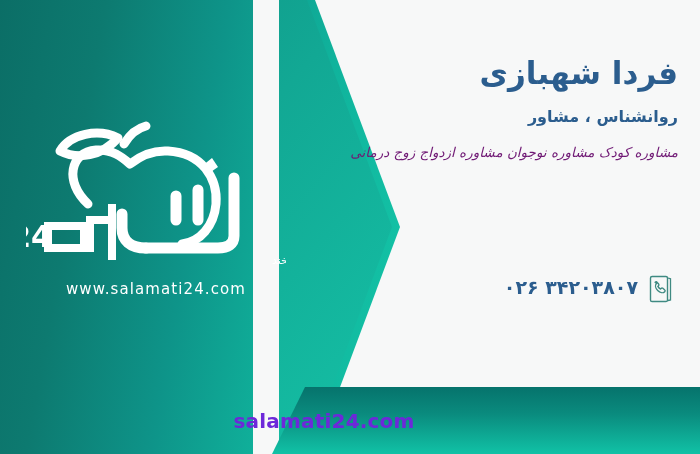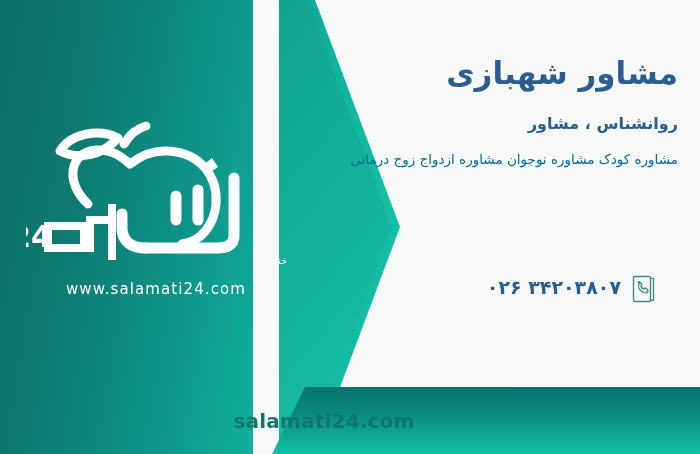--- a/index.html
+++ b/index.html
@@ -68,35 +68,36 @@
   }
   .person-name{
     margin-top:55px;
     color:#2b5d8e;
     font-size:31px;
     font-weight:bold;
     letter-spacing:0;
     line-height:1.18;
   }
   .person-title{
-    margin-top:22px;
+    margin-top:15px;
     color:#2b5d8e;
     font-size:16px;
     font-weight:bold;
   }
   .person-desc{
     margin-top:15px;
-    color:#0369a1;
+    color:#701a75;
     font-size:13.5px;
     line-height:1.75;
     padding-left:8px;
+    font-style:italic;
   }
 
   .contact-rows{
-    position:absolute;right:17px;top:272px;width:430px;
+    position:absolute;right:0;top:272px;width:430px;
   }
   .crow{
     display:flex;flex-direction:row;align-items:flex-start;
     justify-content:flex-start;
     margin-bottom:12px;
   }
   .crow-icon{
     flex:0 0 34px;width:34px;height:38px;
     display:flex;align-items:flex-start;justify-content:center;
     padding-top:2px;
@@ -120,21 +121,21 @@
   
   .bottom-bar{
     position:absolute;left:0;bottom:0;
     width:700px;height:67px;
     background:linear-gradient(180deg,#06736c 0%,#0a8b7e 40%,#11c2a6 100%);
     clip-path:polygon(305px 0, 700px 0, 700px 67px, 272px 67px);
   }
   .bottom-url{
     position:absolute;left:0;bottom:0;width:648px;height:67px;
     display:flex;align-items:center;justify-content:center;
-    color:#0f766e;font-size:20px;font-weight:bold;
+    color:#6d28d9;font-size:20px;font-weight:bold;
     letter-spacing:.2px;direction:ltr;
     box-sizing:border-box;
     pointer-events:none;
   }
 </style>
 </head>
 <body>
 
 <div class="card">
 
@@ -170,21 +171,21 @@
         <path d="M86 100 L86 148"></path>
       </g>
       <text x="26" y="139" font-family="DejaVu Sans, Liberation Sans, sans-serif" font-size="30" font-weight="bold" fill="#ffffff">24</text>
 
       <text x="246" y="156" text-anchor="end" font-family="DejaVu Sans, Liberation Sans, sans-serif" font-size="11" fill="#ffffff" direction="rtl">به راحتی یک لبخند</text>
     </svg>
     <div class="logo-url">www.salamati24.com</div>
   </div>
 
   <div class="content">
-    <div class="person-name">مشاور  شهبازی</div>
+    <div class="person-name">فردا  شهبازی</div>
     <div class="person-title">روانشناس ، مشاور</div>
     <div class="person-desc">مشاوره کودک مشاوره نوجوان مشاوره ازدواج زوج درمانی</div>
 
     <div class="contact-rows">
 
       <div class="crow">
         <div class="crow-icon">
           <svg width="26" height="30" viewBox="0 0 26 30" xmlns="http://www.w3.org/2000/svg" aria-hidden="true">
             <rect x="2.5" y="2.5" width="17" height="25" rx="1.6" fill="none" stroke="#3f8a82" stroke-width="1.4"></rect>
             <path d="M20 4 L22.5 4.8 L22.5 26 L20 26.5" fill="none" stroke="#3f8a82" stroke-width="1.3"></path>

